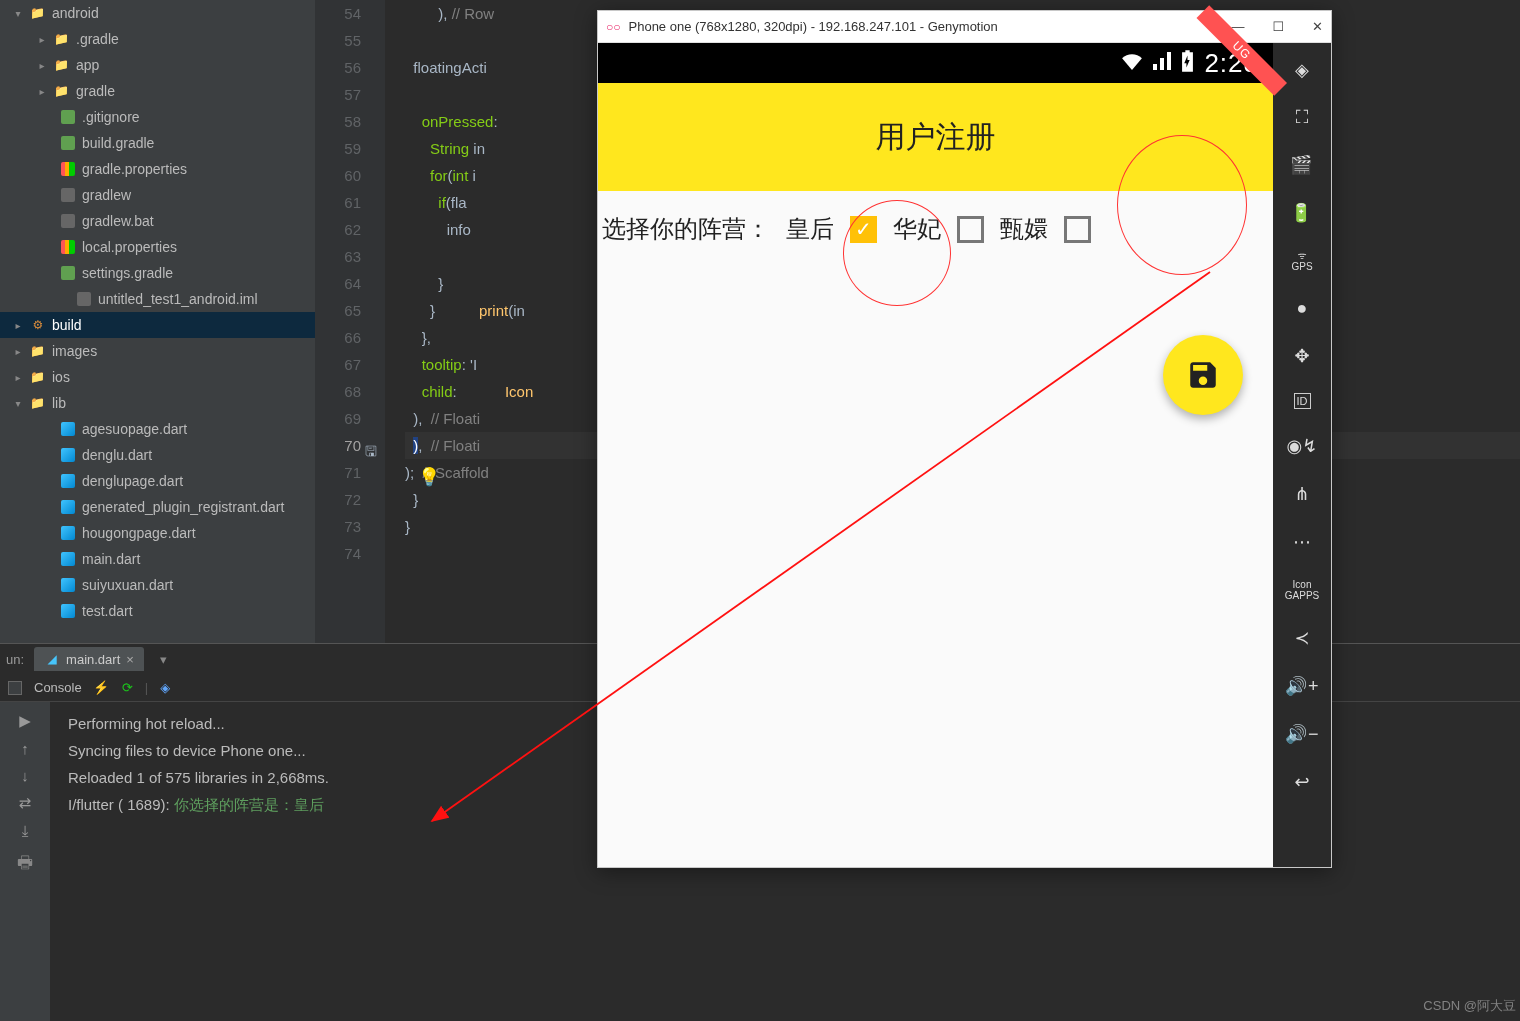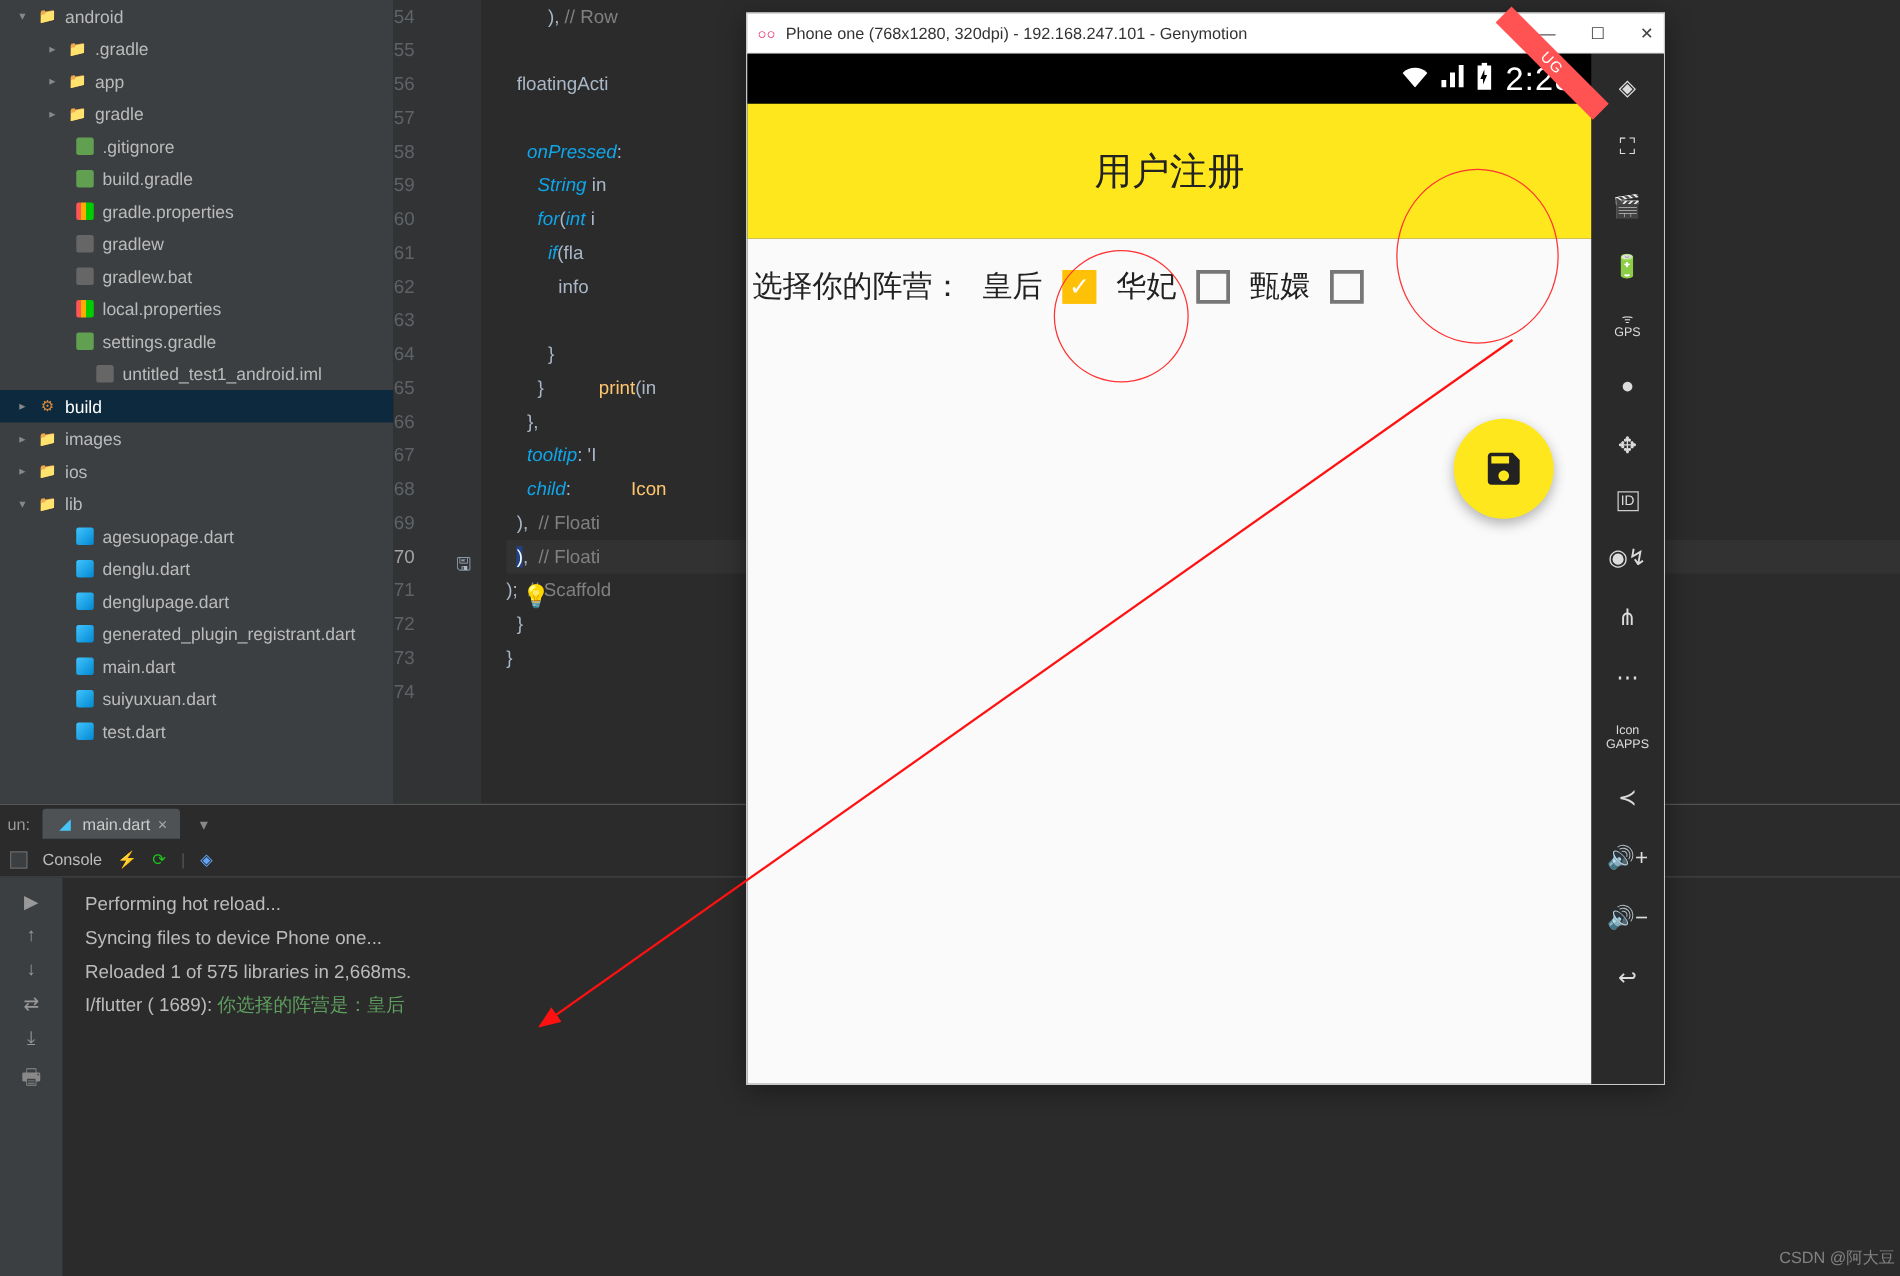--- a/index.html
+++ b/index.html
@@ -13,25 +13,25 @@
 .ficon { width:16px; height:16px; display:inline-flex; align-items:center; justify-content:center; font-size:12px; }
 .folder { color:#87939a; }
 .folder-open { color:#87939a; }
 .dart { width:14px; height:14px; background:linear-gradient(135deg,#40c4ff,#0288d1); border-radius:2px; }
 .gradle { width:14px; height:14px; background:#60a050; border-radius:2px; }
 .bars   { width:14px; height:14px; background:linear-gradient(90deg,#f55 0 4px,#fa0 4px 8px,#0c0 8px 14px); border-radius:2px; }
 .txt    { width:14px; height:14px; background:#666; border-radius:2px; }
 
 
 .ide-code { position:absolute; left:315px; top:0; right:0; height:643px; background:#2b2b2b; color:#a9b7c6; font:15px/27px "Consolas","Courier New",monospace; }
-.gutter   { position:absolute; left:0; top:0; width:70px; height:100%; background:#313335; color:#606366; padding-right:24px; user-select:none; }
+.gutter   { position:absolute; left:0; top:0; width:70px; height:100%; background:#313335; color:#606366; text-align:right; padding-right:24px; user-select:none; }
 .gln { height:27px; }
 .gln.cur { color:#a4a3a3; }
 .codebody { position:absolute; left:90px; top:0; right:0; white-space:pre; }
-.kw  { color:#0ea5e9;font-style:italic; }
+.kw  { color:#84cc16; }
 .cmt { color:#808080; }
 .fn  { color:#ffc66d;margin-left:44px; }
 .hl  { background:#214283; color:#fff; }
 .curline{ background:#323232; display:inline-block; width:100%; }
 .bulb   { position:absolute; left:103px; top:464px; color:#ffb300; font-size:18px; }
 .savept { position:absolute; left:50px; top:438px; color:#a9b7c6; font-size:14px; }
 
 
 .run-panel { position:absolute; left:0; right:0; bottom:0; top:643px; background:#2b2b2b; color:#bbb; border-top:1px solid #555; display:flex; flex-direction:column; }
 .run-tabs  { height:30px; display:flex; align-items:center; gap:10px; padding-left:6px; font-size:13px; color:#999; }
@@ -184,20 +184,26 @@
       <span class="ficon">
         <span class="dart"></span>
       </span>
       <span>denglupage.dart</span>
     </div>
   <div class="tree-row" style="padding-left:60px">
       <span class="ficon">
         <span class="dart"></span>
       </span>
       <span>generated_plugin_registrant.dart</span>
+    </div>
+  <div class="tree-row" style="padding-left:60px">
+      <span class="ficon">
+        <span class="dart"></span>
+      </span>
+      <span>hougongpage.dart</span>
     </div>
   <div class="tree-row" style="padding-left:60px">
       <span class="ficon">
         <span class="dart"></span>
       </span>
       <span>main.dart</span>
     </div>
   <div class="tree-row" style="padding-left:60px">
       <span class="ficon">
         <span class="dart"></span>

